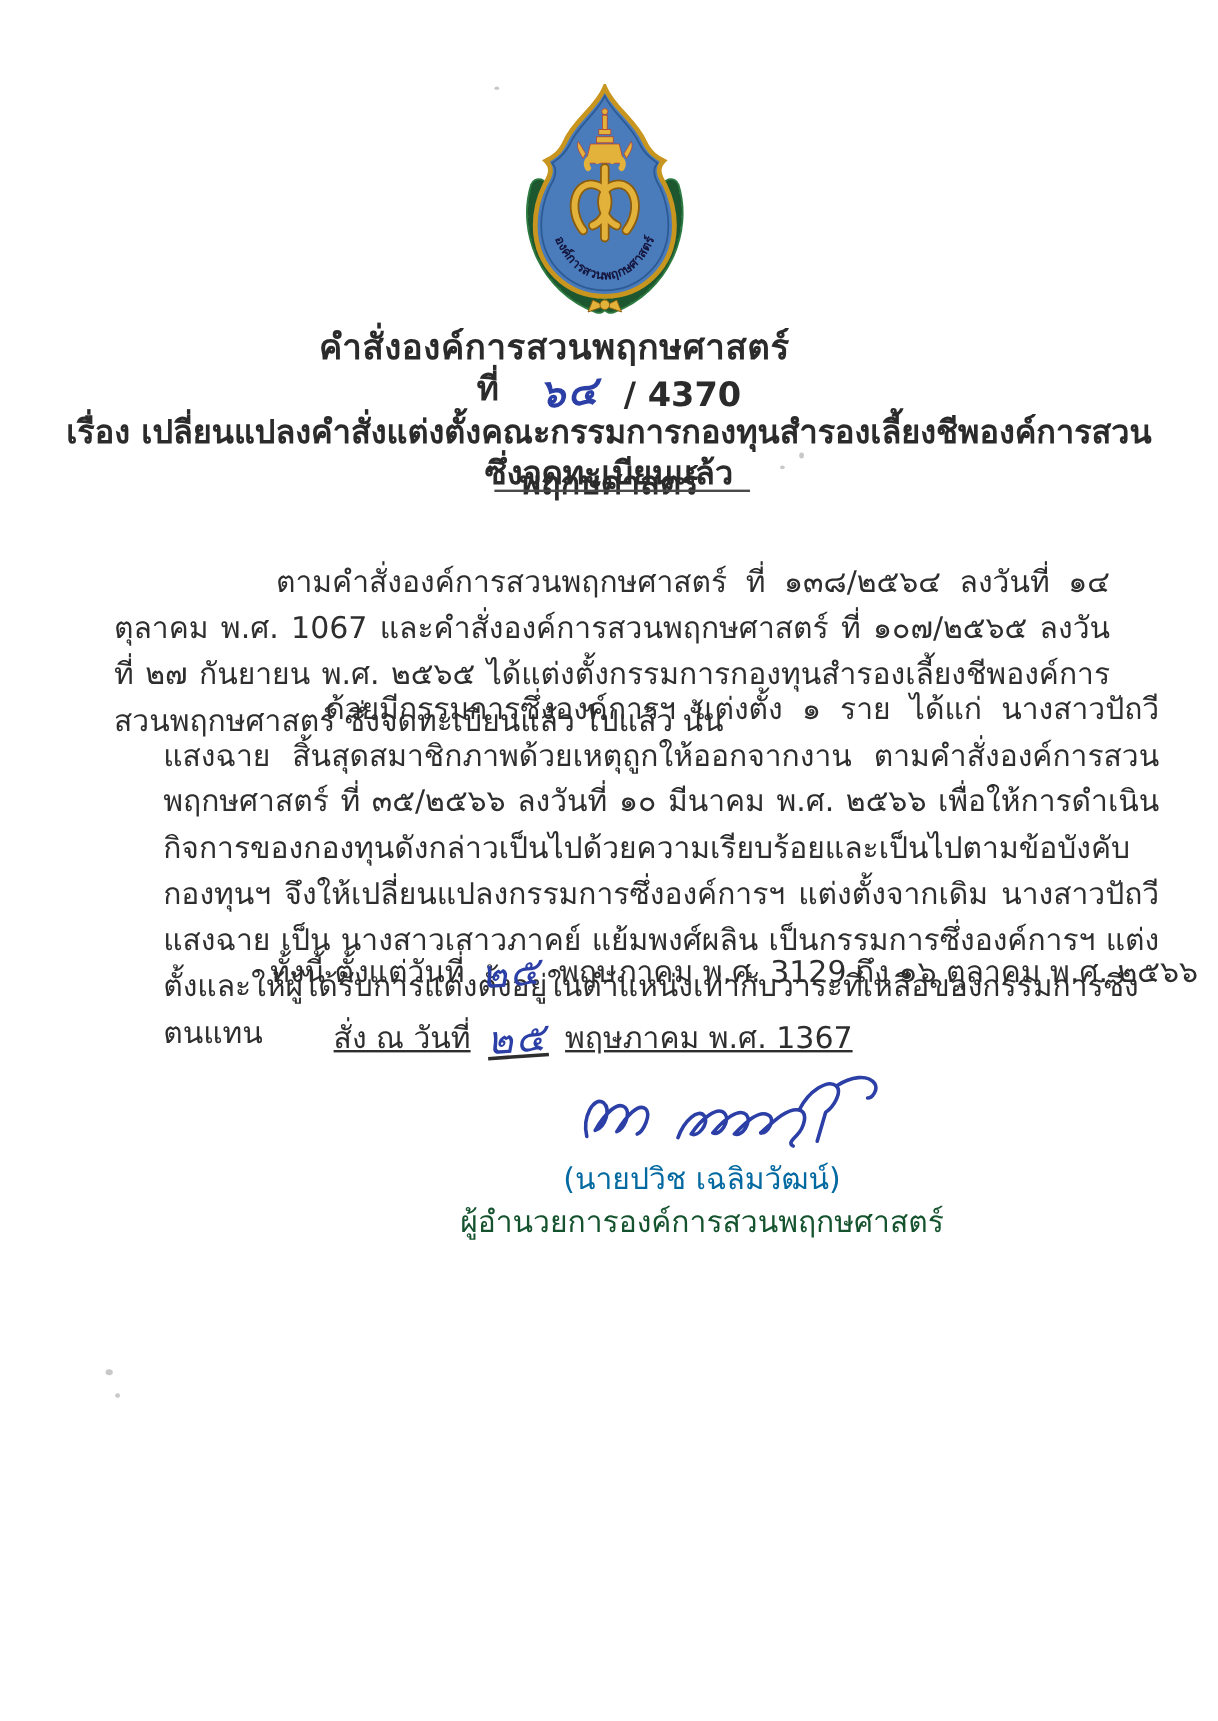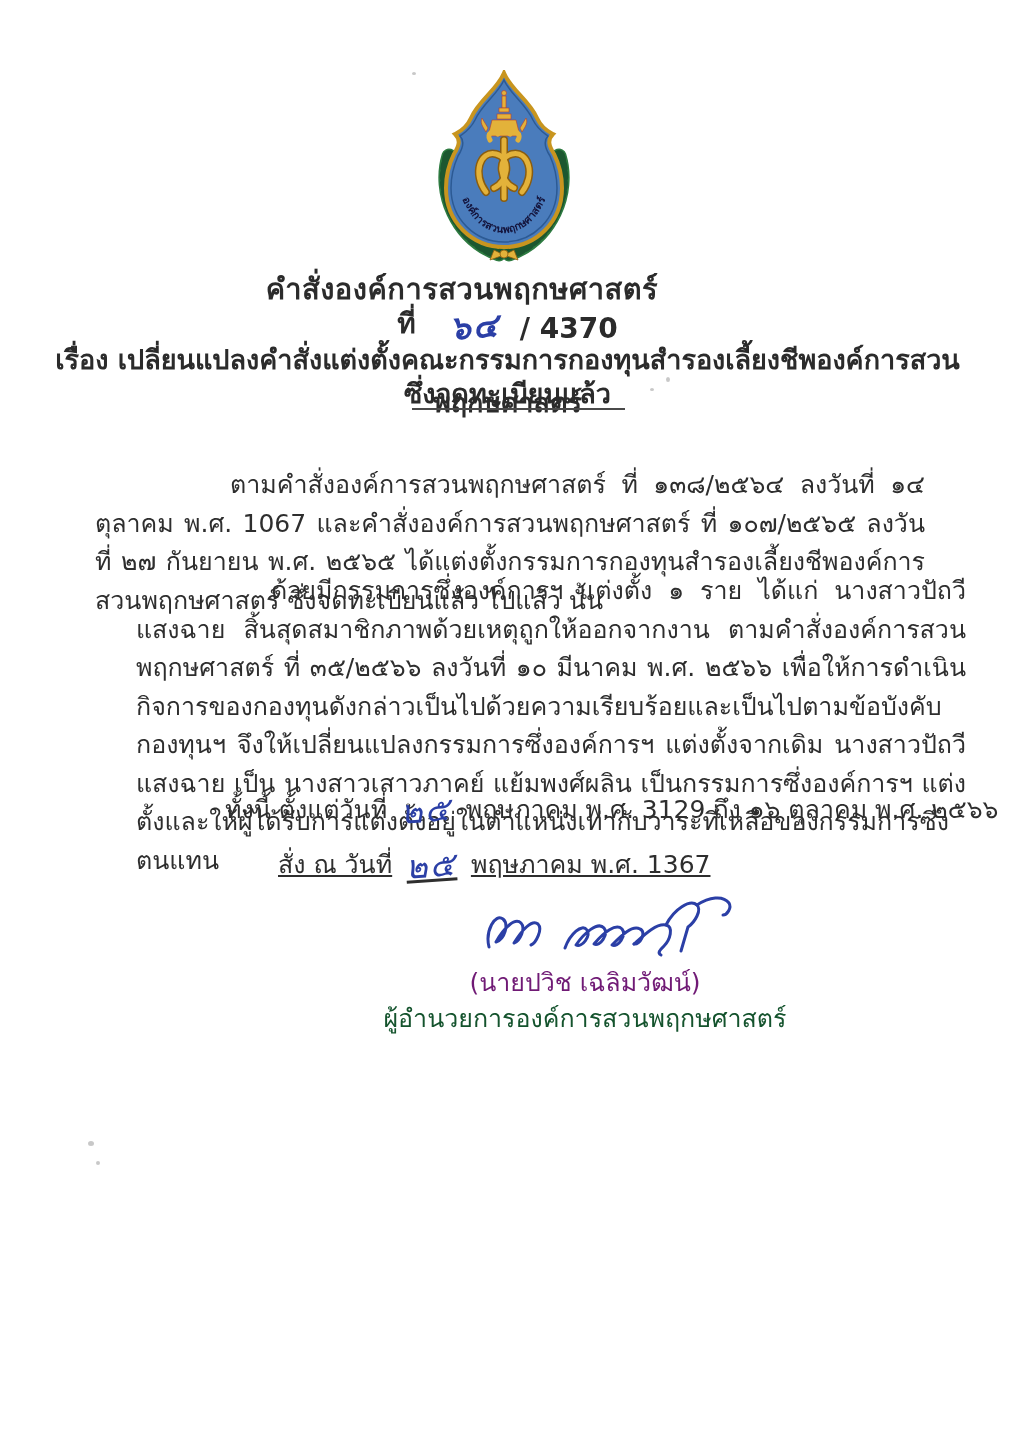--- a/index.html
+++ b/index.html
@@ -68,21 +68,21 @@
     line-height:28px;
     font-style:italic;
     transform:rotate(-4deg) translateY(-4px);
     display:inline-block;
     letter-spacing:2px;
   }
   
   .sig-svg{top:893px;left:468px;width:310px;height:75px;}
   .signer-name{
     top:962px;left:430px;width:310px;
-    text-align:center;font-size:25px;color:#701a75;
+    text-align:center;font-size:25px;color:#0369a1;
   }
   .signer-title{
     top:998px;left:378px;width:414px;
     text-align:center;font-size:25px;color:#14532d;
   }
   
   .speck{background:#9a9a9a;border-radius:50%;opacity:.55;}
 </style>
 </head>
 <body>

